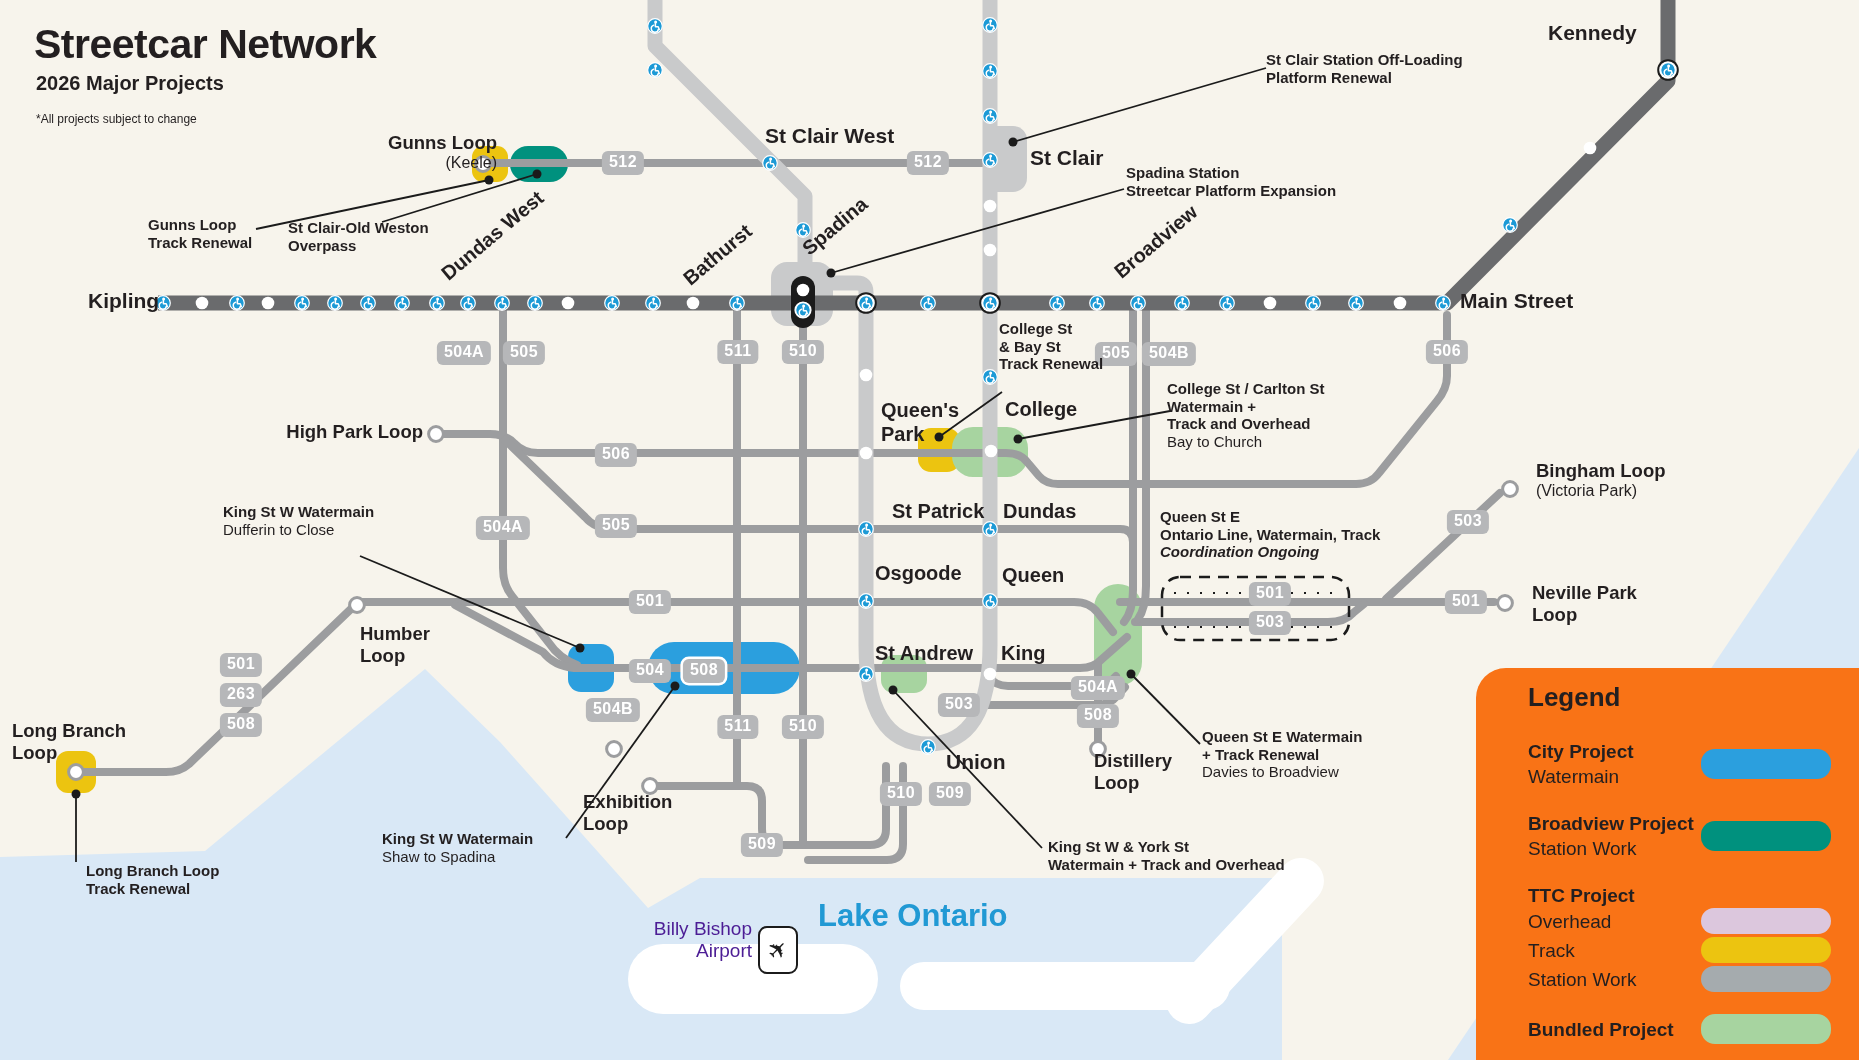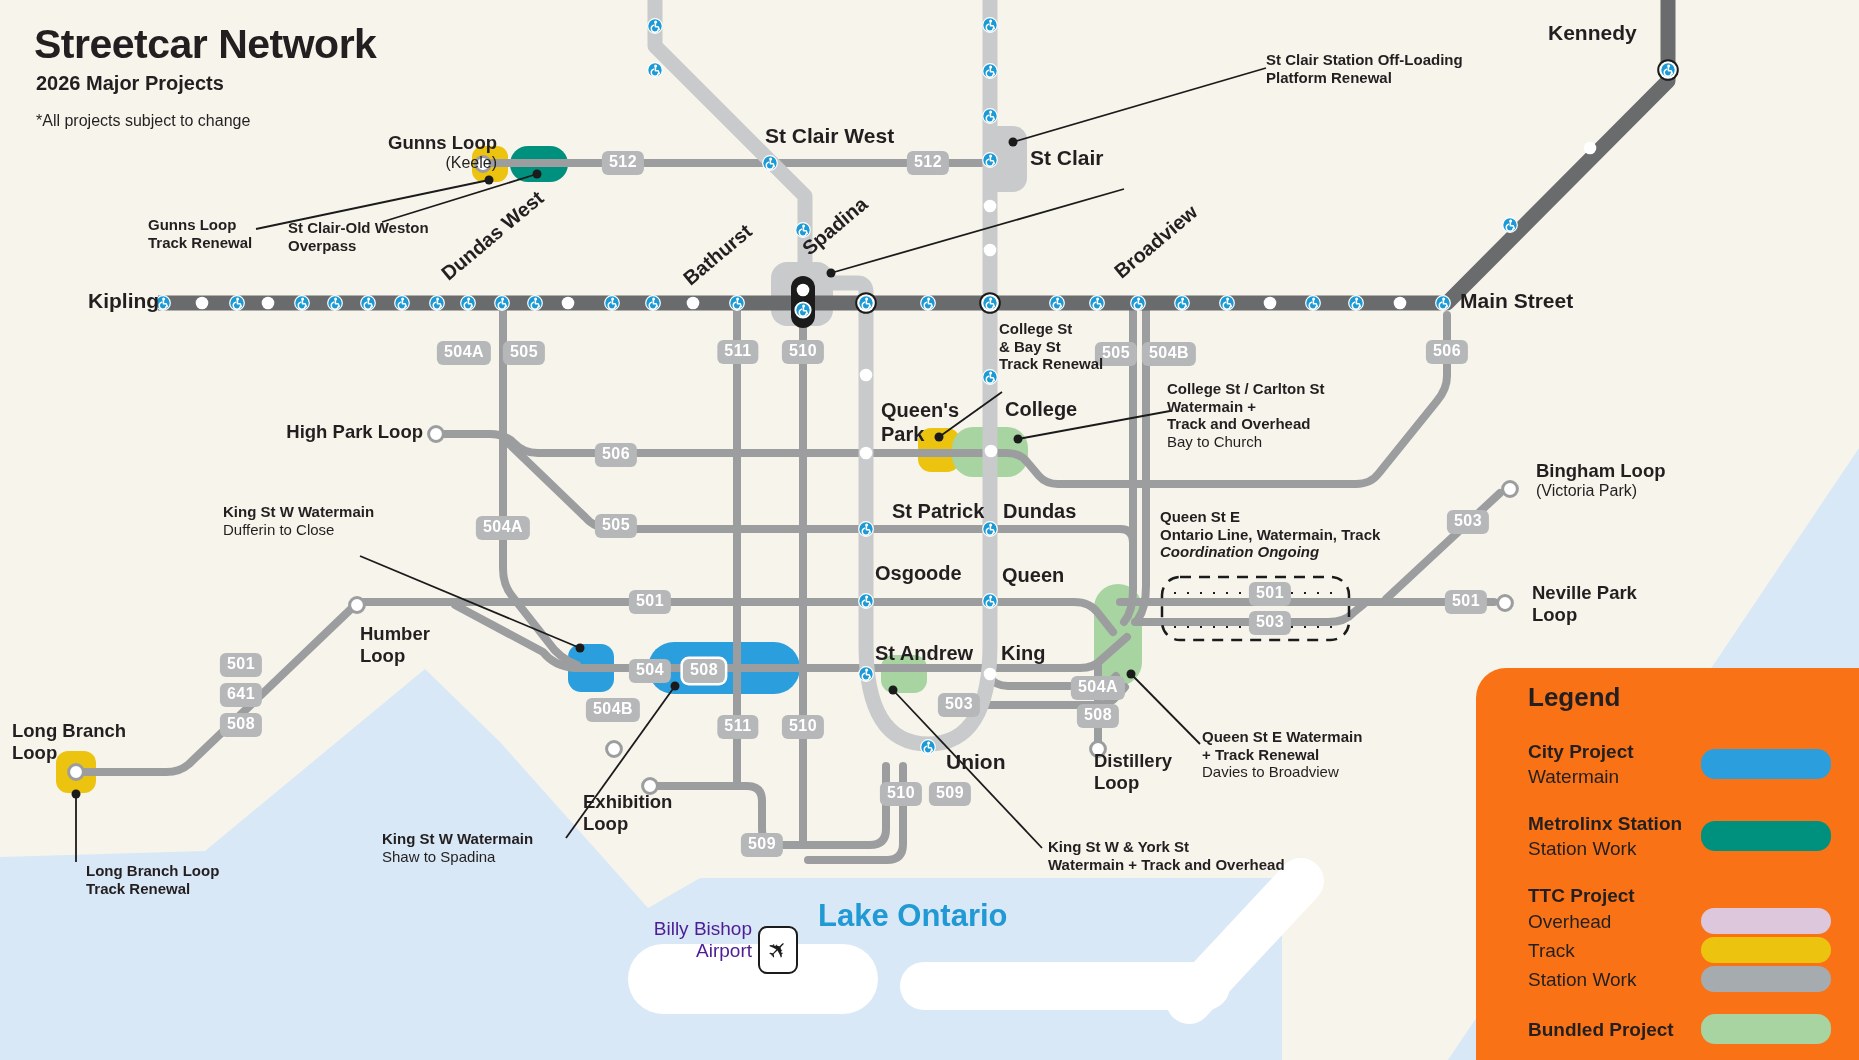--- a/index.html
+++ b/index.html
@@ -6,21 +6,21 @@
   #map-canvas{position:relative;width:1859px;height:1060px;background:#F7F4EC;overflow:hidden;}
   #base-svg{position:absolute;left:0;top:0;}
   .lbl{position:absolute;color:#231F20;line-height:1.18;white-space:nowrap;z-index:30;}
   .lbl div{white-space:nowrap;}
   .b{font-weight:700;}
   .r{font-weight:400;}
   .i{font-style:italic;font-weight:700;}
   .sm{font-size:16px;}
   .t-title{font-size:41px;font-weight:700;letter-spacing:-0.5px;}
   .t-sub{font-size:20px;font-weight:700;}
-  .t-note{font-size:16px;}
+  .t-note{font-size:12px;}
   .t-stn{font-size:21px;font-weight:700;}
   .t-stn-sm{font-size:20px;font-weight:700;}
   .t-proj{font-size:15px;}
   .t-loop{font-size:18.5px;font-weight:700;}
   .t-lake{font-size:31px;font-weight:700;color:#2199D4;}
   .t-air{font-size:19px;color:#4c1d95;font-weight:400;}
   .rot{transform:rotate(-40deg);transform-origin:0 100%;}
   .ra{transform:translateX(-100%);text-align:right;}
   .badge{position:absolute;background:#B6B7B9;color:#ffffff;font-weight:700;font-size:16px;
          padding:1px 7px 2px 7px;border-radius:6px;transform:translate(-50%,-50%);
@@ -230,21 +230,21 @@
         <div class="lg-txt">
           <div class="b">City Project</div>
           <div class="r">Watermain</div>
         </div>
         <div class="sw tall" style="background: rgb(43, 159, 222);"></div>
       </div>
     </div>
     <div class="lg-block">
       <div class="lg-row">
         <div class="lg-txt">
-          <div class="b">Metrolinx Station</div>
+          <div class="b">Broadview Project</div>
           <div class="r">Station Work</div>
         </div>
         <div class="sw tall" style="background: rgb(0, 145, 126);"></div>
       </div>
     </div>
     <div class="lg-block">
       <div class="lg-txt b">TTC Project</div>
       <div class="lg-row">
             <div class="lg-txt r">Overhead</div>
             <div class="sw" style="background: rgb(220, 199, 221);"></div>
@@ -298,20 +298,24 @@
     <div class="lbl t-stn" style="left: 1030px; top: 146px;">
       <div class="b">St Clair</div>
     </div>
     <div class="lbl t-stn" style="left: 1548px; top: 21px;">
       <div class="b">Kennedy</div>
     </div>
     <div class="lbl t-proj" style="left: 1266px; top: 51px;">
       <div class="b">St Clair Station Off-Loading</div>
       <div class="b">Platform Renewal</div>
     </div>
+    <div class="lbl t-proj" style="left: 1126px; top: 164px;">
+      <div class="b">Spadina Station</div>
+      <div class="b">Streetcar Platform Expansion</div>
+    </div>
     <div class="lbl t-stn" style="left: 88px; top: 289px;">
       <div class="b">Kipling</div>
     </div>
     <div class="lbl t-stn-sm rot" style="left: 452px; top: 262px;">
       <div class="b">Dundas West</div>
     </div>
     <div class="lbl t-stn-sm rot" style="left: 694px; top: 267px;">
       <div class="b">Bathurst</div>
     </div>
     <div class="lbl t-stn-sm rot" style="left: 813px; top: 237px;">
@@ -428,21 +432,21 @@
     <div class="badge" style="left: 524px; top: 353px;">505</div>
     <div class="badge" style="left: 738px; top: 352px;">511</div>
     <div class="badge" style="left: 803px; top: 352px;">510</div>
     <div class="badge" style="left: 1116px; top: 354px;">505</div>
     <div class="badge" style="left: 1169px; top: 354px;">504B</div>
     <div class="badge" style="left: 1447px; top: 352px;">506</div>
     <div class="badge" style="left: 616px; top: 455px;">506</div>
     <div class="badge" style="left: 616px; top: 526px;">505</div>
     <div class="badge" style="left: 503px; top: 528px;">504A</div>
     <div class="badge" style="left: 241px; top: 665px;">501</div>
-    <div class="badge" style="left: 241px; top: 695px;">641</div>
+    <div class="badge" style="left: 241px; top: 695px;">263</div>
     <div class="badge" style="left: 241px; top: 725px;">508</div>
     <div class="badge" style="left: 650px; top: 602px;">501</div>
     <div class="badge" style="left: 650px; top: 671px;">504</div>
     <div class="badge outl" style="left: 704px; top: 671px;">508</div>
     <div class="badge" style="left: 613px; top: 710px;">504B</div>
     <div class="badge" style="left: 738px; top: 727px;">511</div>
     <div class="badge" style="left: 803px; top: 727px;">510</div>
     <div class="badge" style="left: 959px; top: 705px;">503</div>
     <div class="badge" style="left: 1098px; top: 688px;">504A</div>
     <div class="badge" style="left: 1098px; top: 716px;">508</div>

